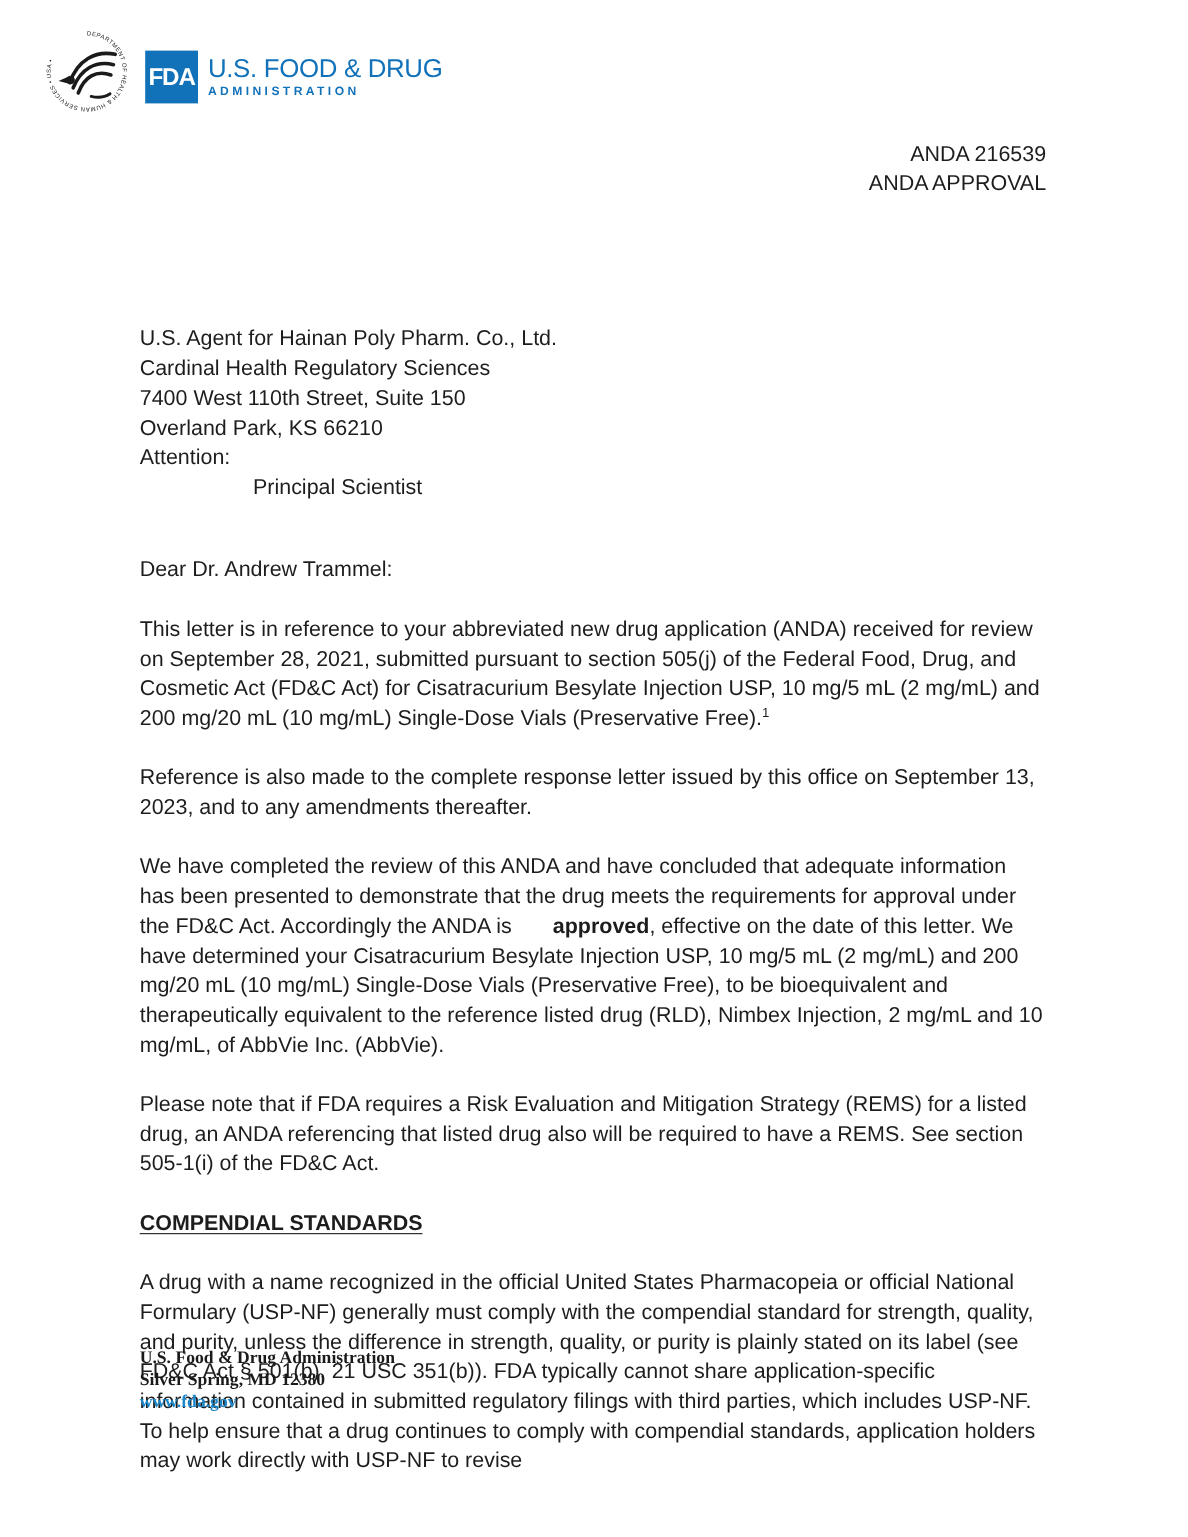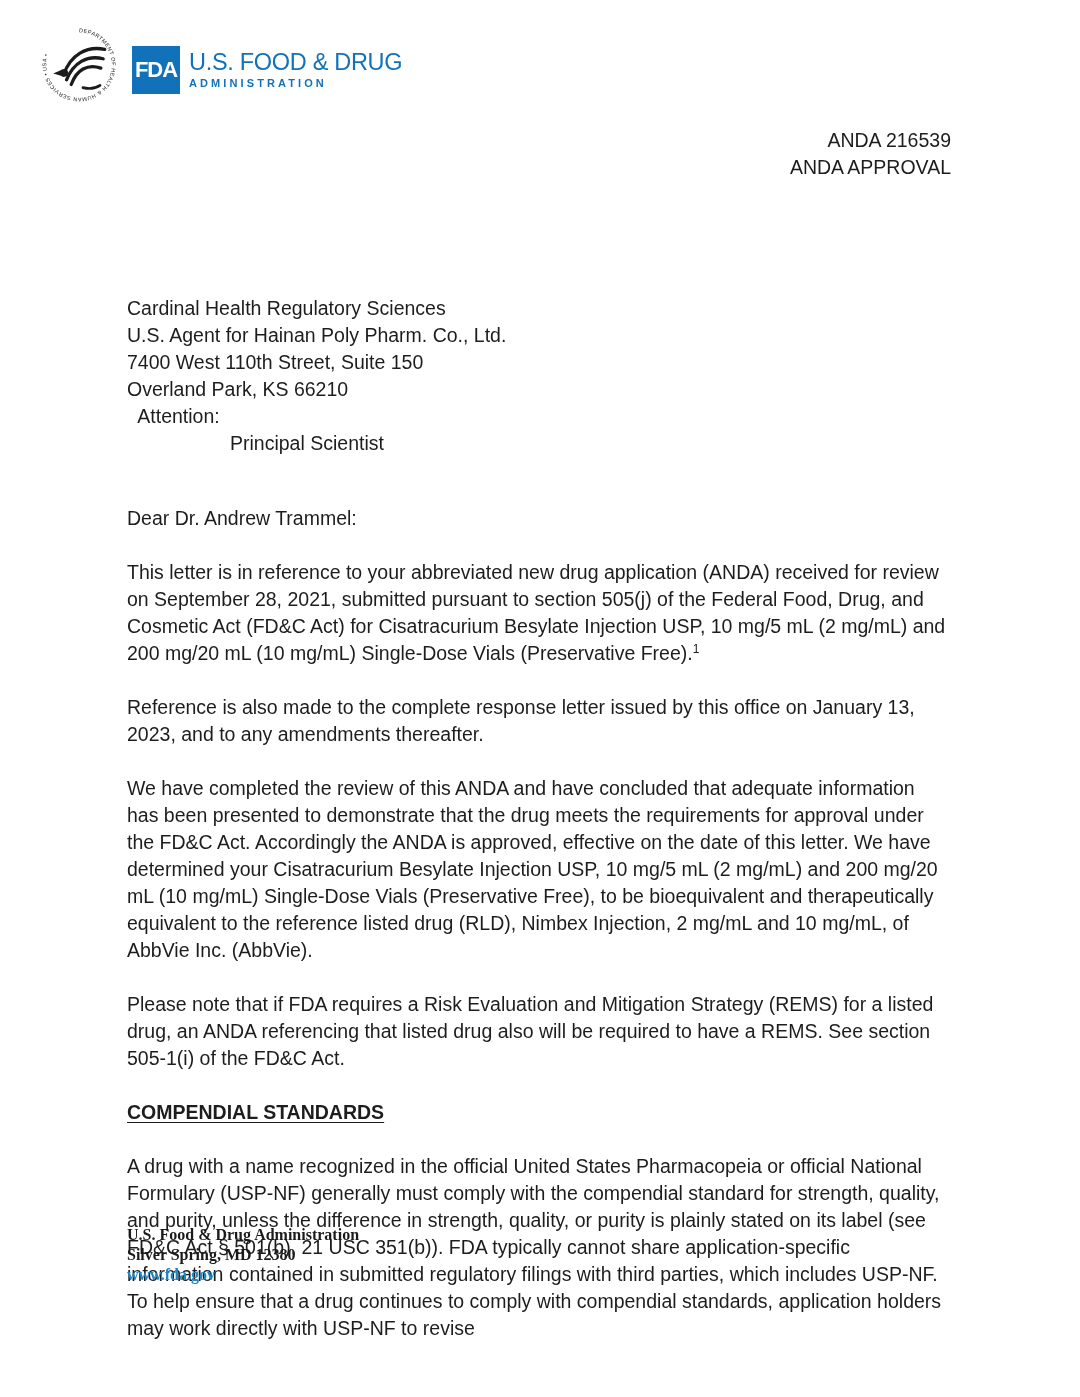--- a/index.html
+++ b/index.html
@@ -71,26 +71,26 @@
     line-height: 27px;
   }
   .anda-number { text-align: right; }
   .approval-title {
     text-align: right;
     font-weight: normal;
     margin-bottom: 114px;
   }
   .address-block { margin-bottom: 27px; }
   .address-line { white-space: nowrap; }
-  .attention-row { display: flex; text-align: center; }
+  .attention-row { display: flex; }
   .attention-label { width: 103px; flex: 0 0 103px; }
   .para { margin-bottom: 27px; }
   .salutation { margin-bottom: 27px; margin-top: 48px; }
   sup.fnref { font-size: 12px; vertical-align: super; line-height: 0; }
-  .bold { font-weight: normal; }
+  .bold { font-weight: bold; margin-left: 32px; }
   .section-heading {
     font-weight: bold;
     text-decoration: underline;
     text-underline-offset: 3px;
     margin-bottom: 27px;
   }
 
   
   .footer {
     position: absolute;
@@ -139,38 +139,38 @@
         <div class="line2">ADMINISTRATION</div>
       </div>
     </div>
   </div>
 
   <div class="content">
     <div class="anda-number">ANDA 216539</div>
     <div class="approval-title">ANDA APPROVAL</div>
 
     <div class="address-block">
+      <div class="address-line">U.S. Agent for Hainan Poly Pharm. Co., Ltd.</div>
       <div class="address-line">Cardinal Health Regulatory Sciences</div>
-      <div class="address-line">U.S. Agent for Hainan Poly Pharm. Co., Ltd.</div>
       <div class="address-line">7400 West 110th Street, Suite 150</div>
       <div class="address-line">Overland Park, KS 66210</div>
       <div class="attention-row">
         <span class="attention-label">Attention:</span>
       </div>
       <div class="attention-row">
         <span class="attention-label"></span>
         <span>Principal Scientist</span>
       </div>
     </div>
 
     <div class="salutation">Dear Dr. Andrew Trammel:</div>
 
     <p class="para"><span>This letter is in reference to your abbreviated new drug application (ANDA) received for review on September 28, 2021, submitted pursuant to section 505(j) of the Federal Food, Drug, and Cosmetic Act (FD&amp;C Act) for Cisatracurium Besylate Injection USP, 10 mg/5 mL (2 mg/mL) and 200 mg/20 mL (10 mg/mL) Single-Dose Vials (Preservative Free).</span><sup class="fnref">1</sup></p>
 
-    <p class="para">Reference is also made to the complete response letter issued by this office on January 13, 2023, and to any amendments thereafter.</p>
+    <p class="para">Reference is also made to the complete response letter issued by this office on September 13, 2023, and to any amendments thereafter.</p>
 
     <p class="para"><span>We have completed the review of this ANDA and have concluded that adequate information has been presented to demonstrate that the drug meets the requirements for approval under the FD&amp;C Act. Accordingly the ANDA is </span><span class="bold">approved</span><span>, effective on the date of this letter. We have determined your Cisatracurium Besylate Injection USP, 10 mg/5 mL (2 mg/mL) and 200 mg/20 mL (10 mg/mL) Single-Dose Vials (Preservative Free), to be bioequivalent and therapeutically equivalent to the reference listed drug (RLD), Nimbex Injection, 2 mg/mL and 10 mg/mL, of AbbVie Inc. (AbbVie).</span></p>
 
     <p class="para">Please note that if FDA requires a Risk Evaluation and Mitigation Strategy (REMS) for a listed drug, an ANDA referencing that listed drug also will be required to have a REMS. See section 505-1(i) of the FD&amp;C Act.</p>
 
     <div class="section-heading">COMPENDIAL STANDARDS</div>
 
     <p class="para">A drug with a name recognized in the official United States Pharmacopeia or official National Formulary (USP-NF) generally must comply with the compendial standard for strength, quality, and purity, unless the difference in strength, quality, or purity is plainly stated on its label (see FD&amp;C Act § 501(b), 21 USC 351(b)). FDA typically cannot share application-specific information contained in submitted regulatory filings with third parties, which includes USP-NF. To help ensure that a drug continues to comply with compendial standards, application holders may work directly with USP-NF to revise</p>
   </div>
 

